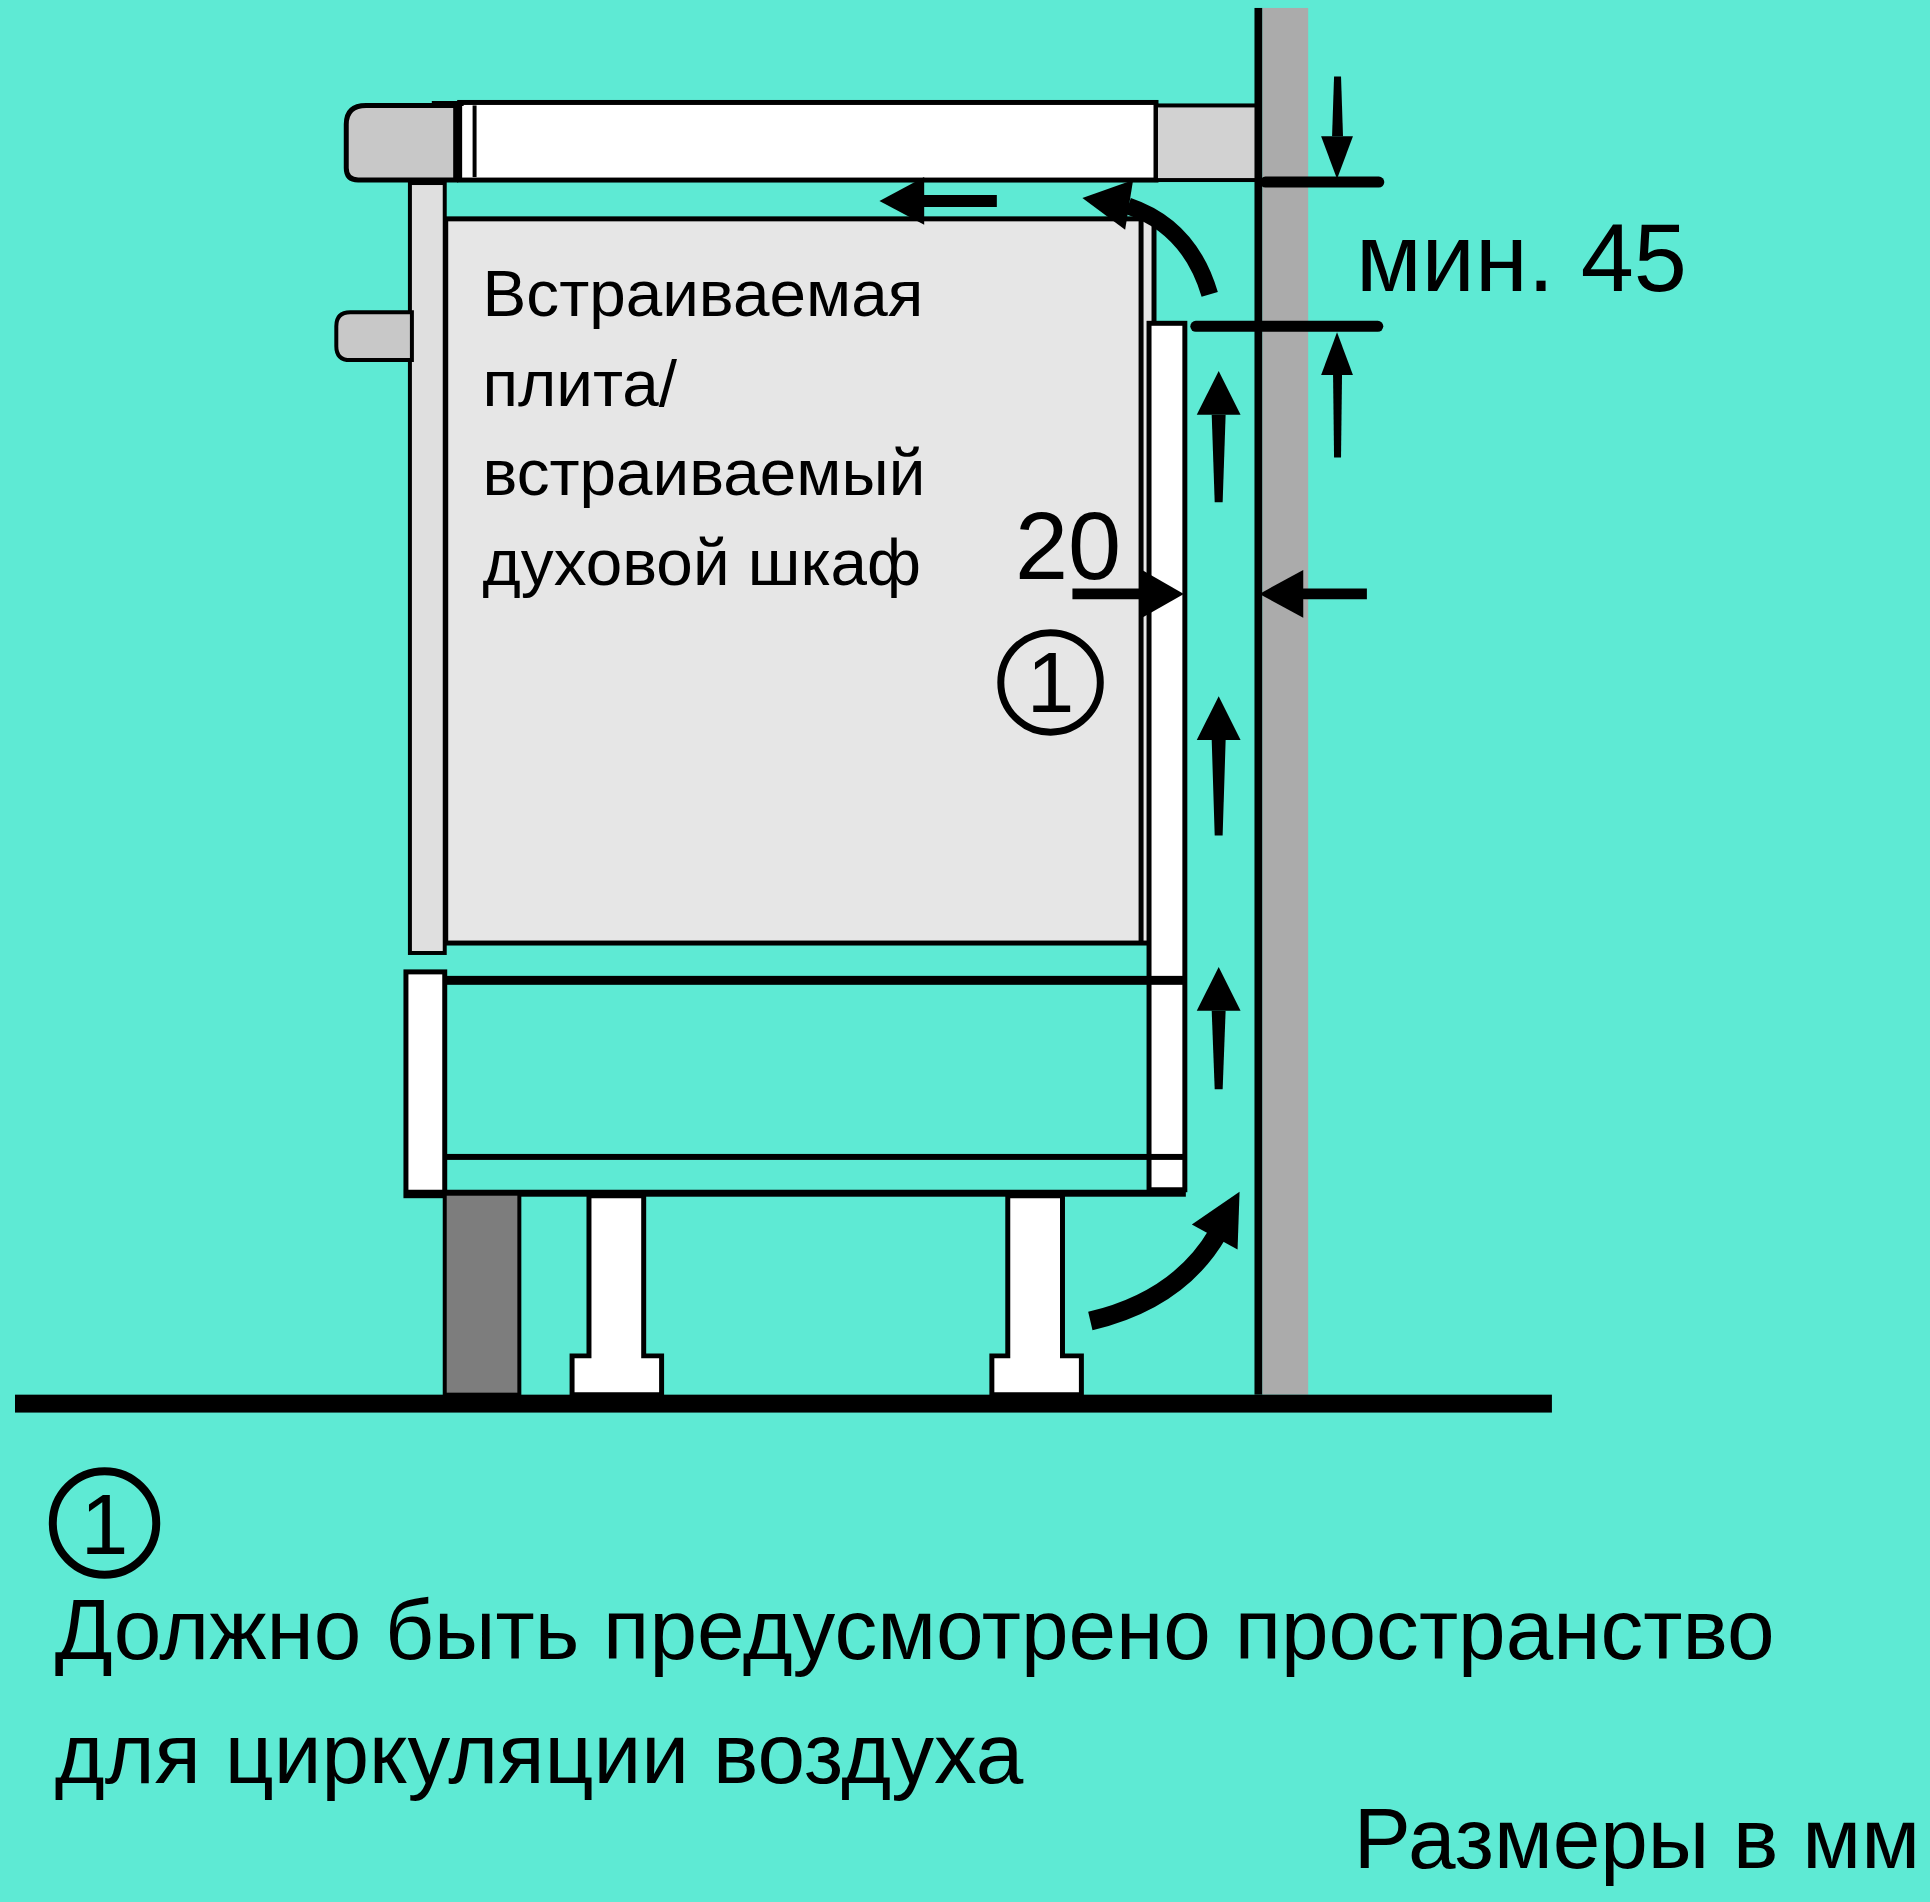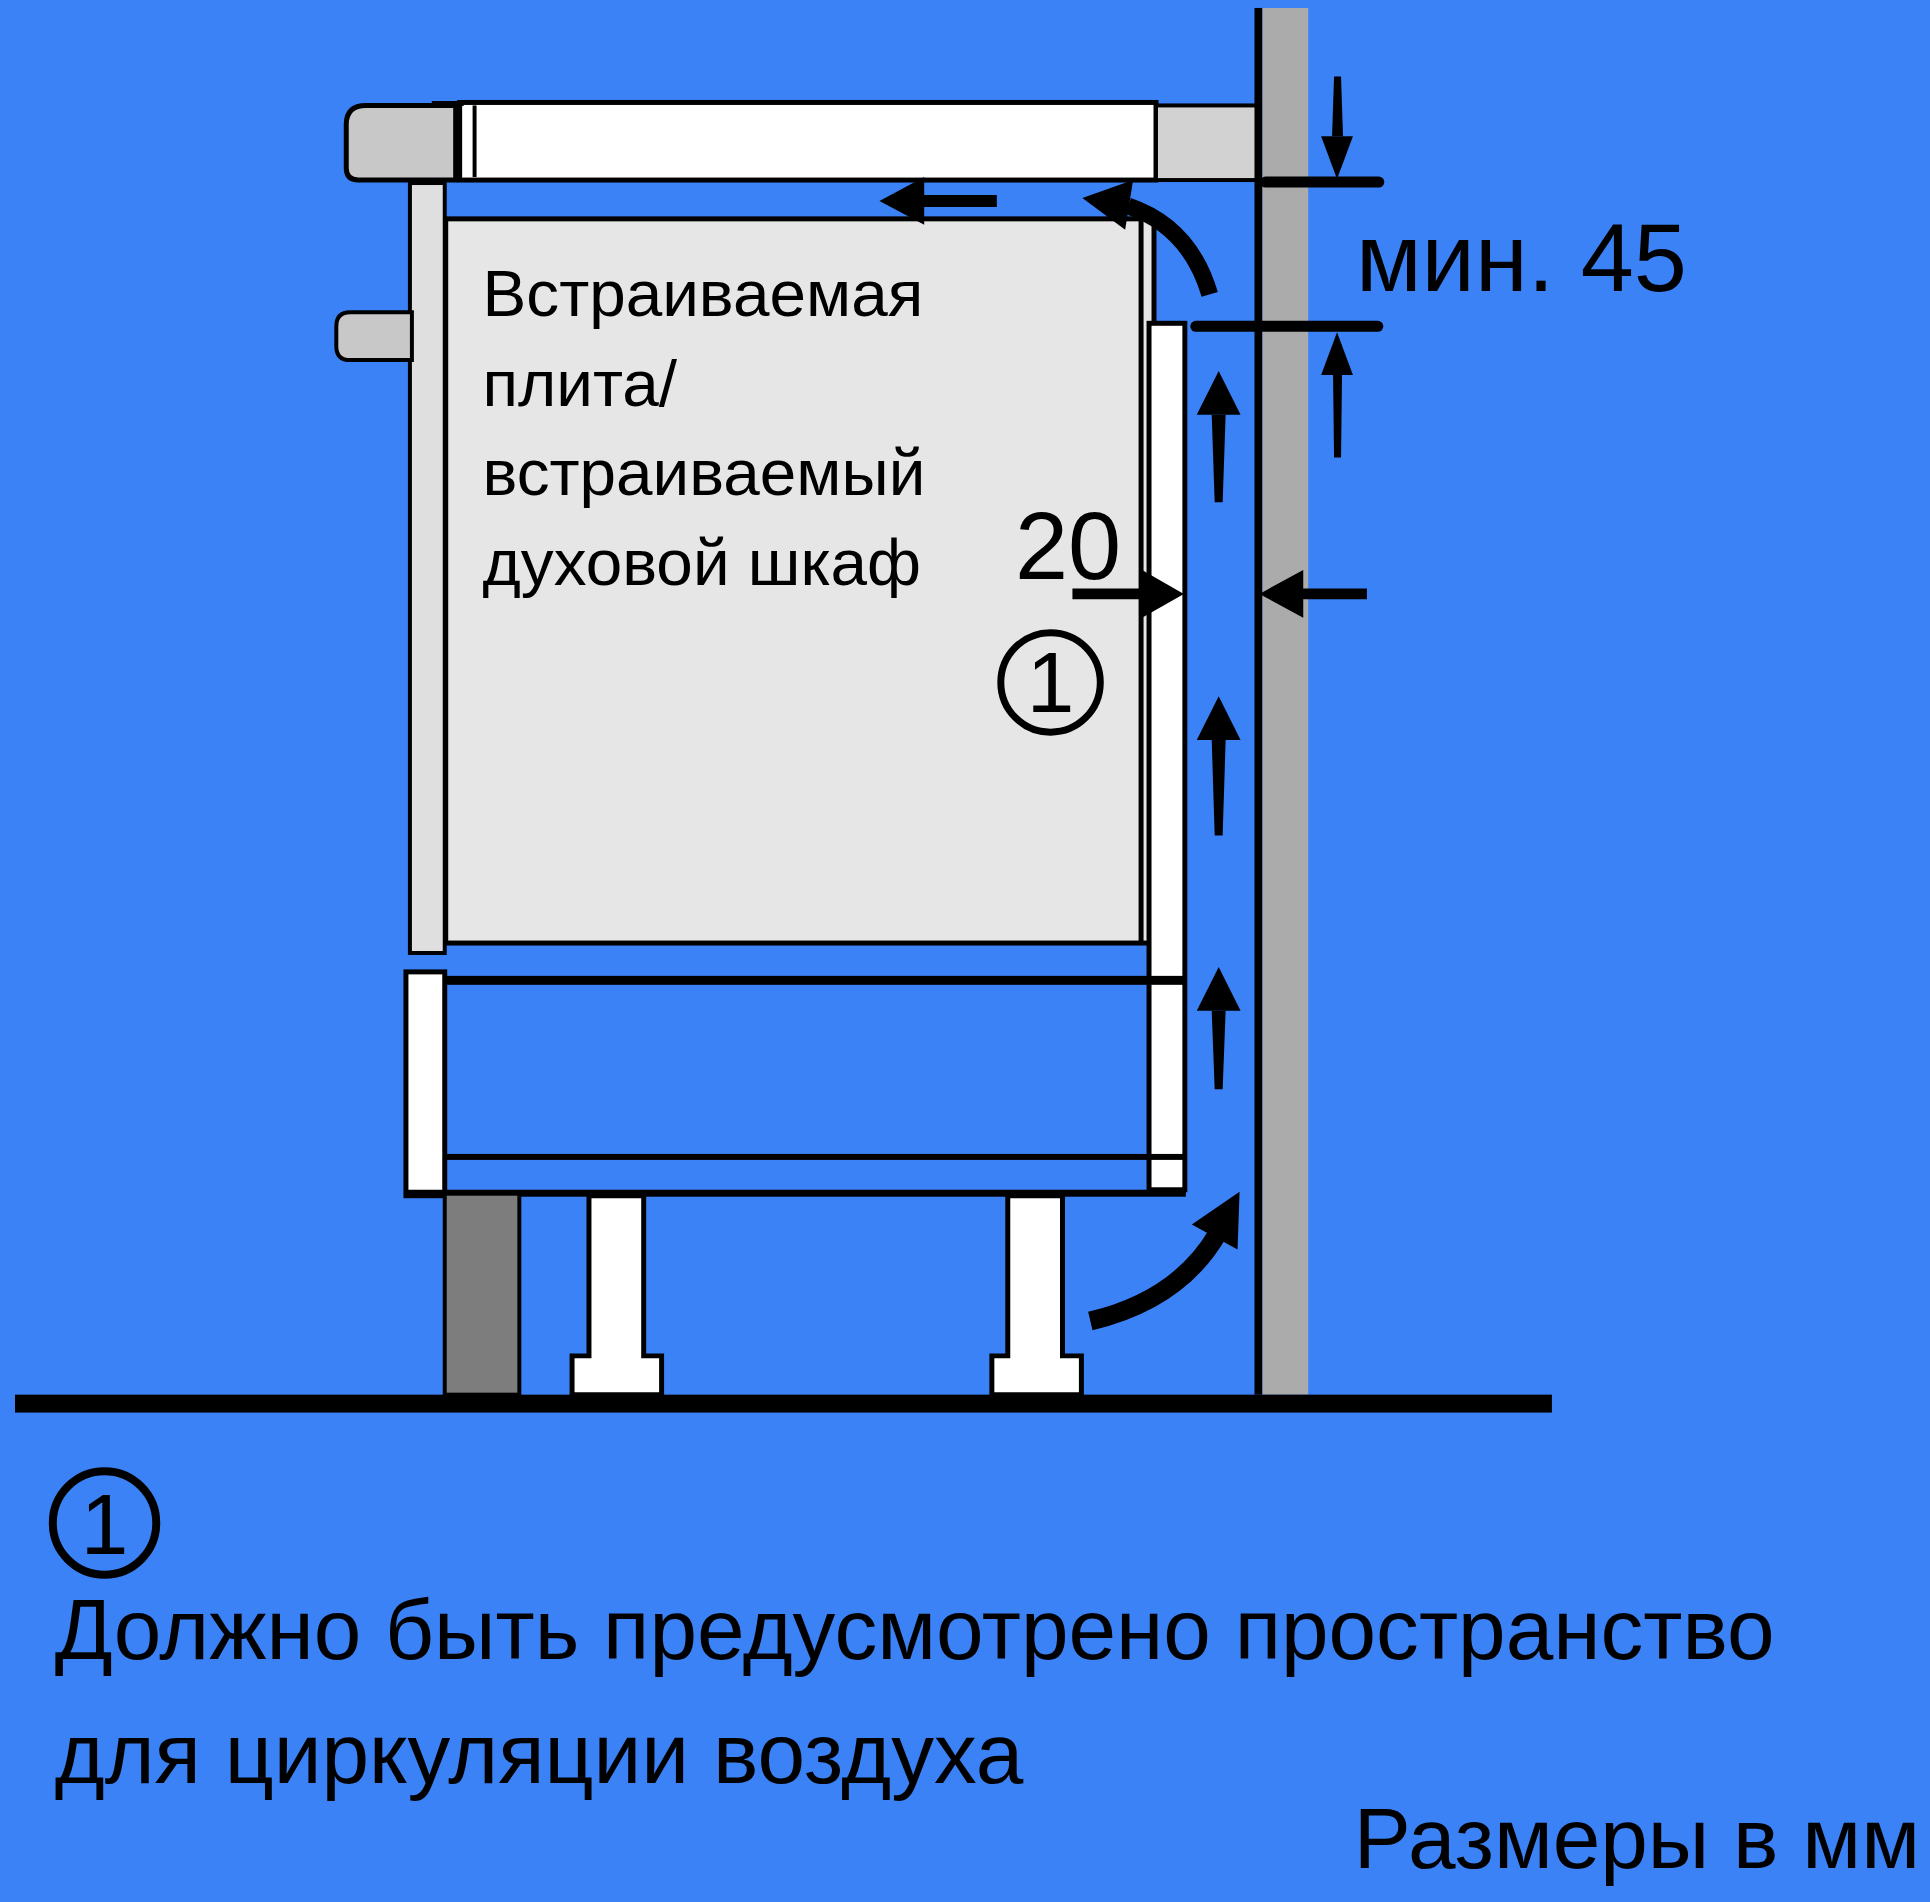--- a/index.html
+++ b/index.html
@@ -1,16 +1,16 @@
 <!DOCTYPE html>
 <html><head>
 <meta charset="utf-8">
 <style>
   html,body{margin:0;padding:0;background:#ffffff;}
-  .page{position:relative;width:1930px;height:1902px;background:#3b82f6;overflow:hidden;text-decoration:underline;}
+  .page{position:relative;width:1930px;height:1902px;background:#5eead4;overflow:hidden;text-decoration:underline;}
   svg{display:block;}
   text{font-family:"Liberation Sans", sans-serif;fill:#000;}
   .lbl-appliance{font-size:66px;}
   .lbl-dim{font-size:96px;}
   .lbl-marker{font-size:86px;}
   .lbl-legend{font-size:86px;}
 </style>
 </head>
 <body>
 

